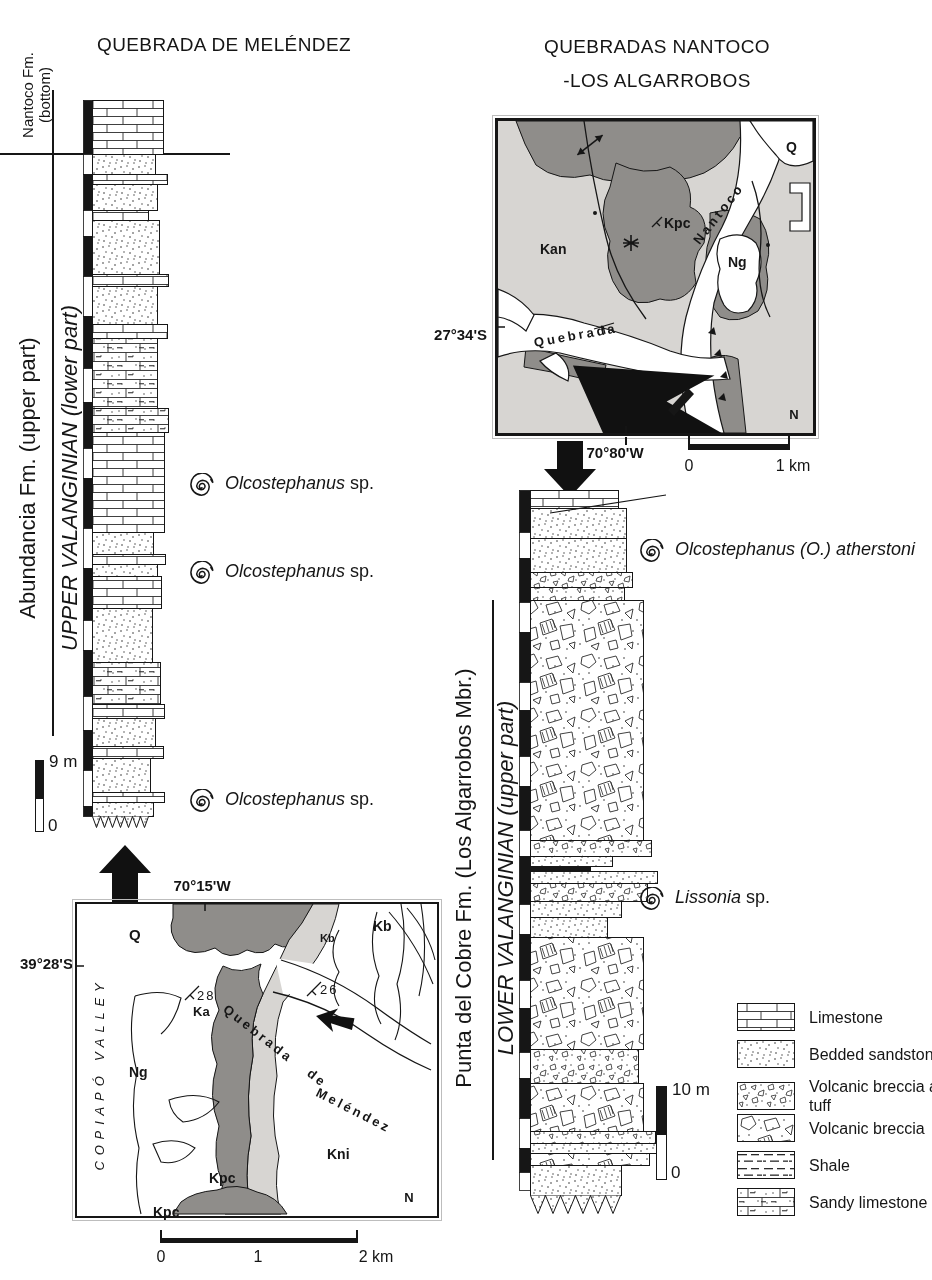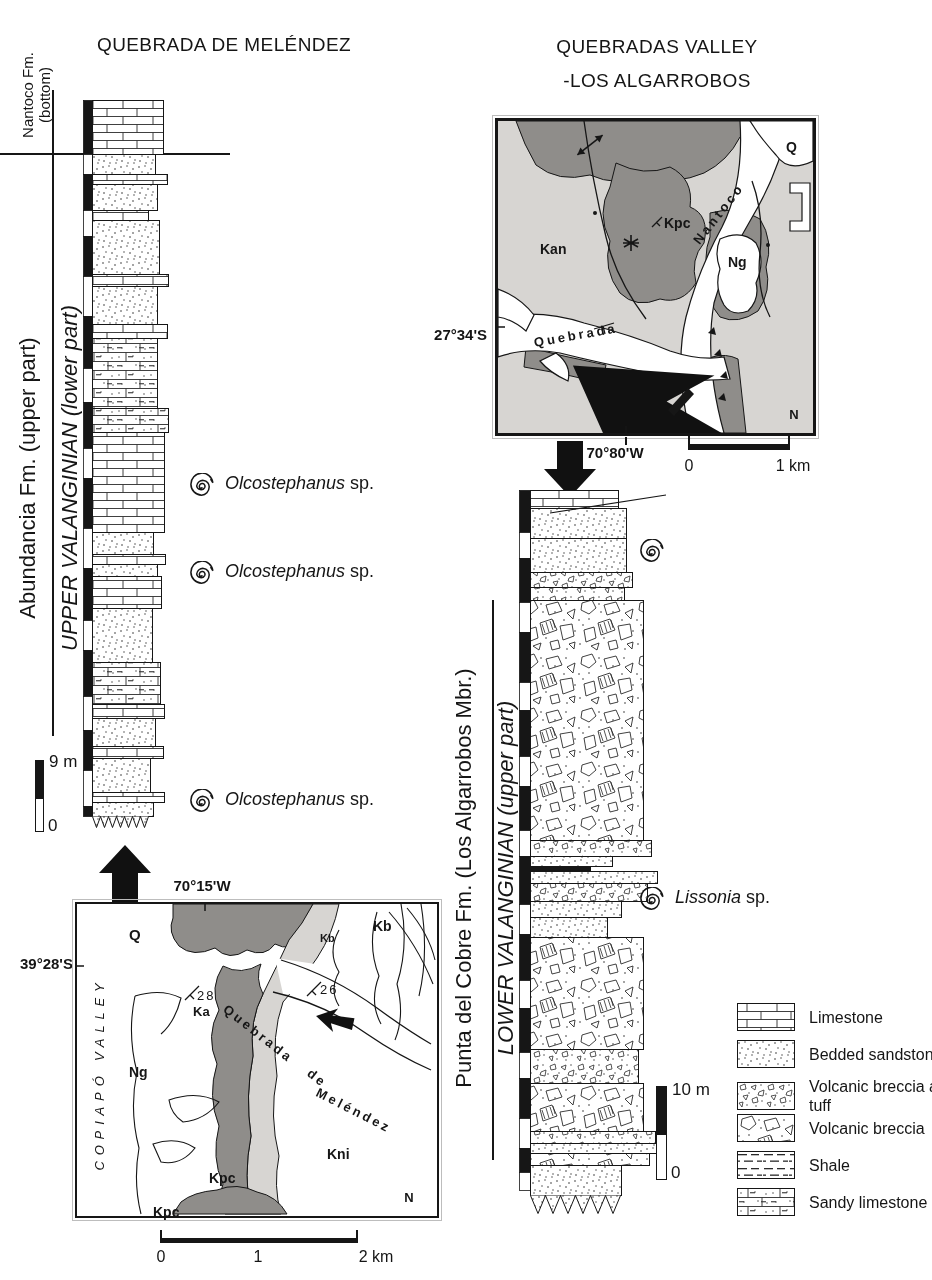--- a/index.html
+++ b/index.html
@@ -306,21 +306,21 @@
       </div>
   </div>
 
   <div class="kmbar" style="left:160px;top:1238px;width:198px;height:5px"></div>
   <div class="kmtick" style="left:160px;top:1230px;height:8px"></div>
   <div class="kmtick" style="left:356px;top:1230px;height:8px"></div>
   <span class="kmlbl" style="left:161px;top:1248px">0</span>
   <span class="kmlbl" style="left:258px;top:1248px">1</span>
   <span class="kmlbl" style="left:376px;top:1248px">2 km</span>
 
-  <div class="title" style="left:657px;top:36px">QUEBRADAS VALLEY</div>
+  <div class="title" style="left:657px;top:36px">QUEBRADAS NANTOCO</div>
   <div class="title" style="left:657px;top:70px">-LOS ALGARROBOS</div>
 
   <span class="coord" style="left:395px;top:326px;width:92px;text-align:right">27°34'S</span>
 
   <div id="right-map" class="map" style="left:495px;top:118px">
     <svg class="mapsvg" width="315" height="312" viewBox="0 0 315 312">
       <rect width="315" height="312" fill="#d7d5d2"></rect>
       <path fill="#8f8d8a" stroke="#161616" stroke-width="1" d="M18,0 L258,0 Q252,10 242,16 Q230,40 206,52 Q178,64 150,56 Q118,66 92,54 Q60,62 38,44 Q26,24 18,0 Z"></path>
       <path fill="#8f8d8a" stroke="#161616" stroke-width="1" d="M118,42 Q146,56 172,46 Q196,58 192,86 Q212,94 206,122 Q192,138 198,162 Q184,184 162,178 Q138,188 122,172 Q104,148 112,120 Q98,92 112,66 Z"></path>
       <path fill="#8f8d8a" stroke="#161616" stroke-width="1" d="M212,92 Q240,84 262,98 Q276,120 268,146 Q274,170 260,190 Q240,204 222,196 Q208,180 212,160 Q204,136 212,116 Z"></path>
@@ -437,20 +437,23 @@
 
   <svg class="abs" style="left:548px;top:487px" width="122" height="30">
     <line x1="2" y1="26" x2="118" y2="8" stroke="#161616" stroke-width="1.2"></line>
   </svg>
 
   <div id="right-fossils" class="abs" style="left:636px;top:0;width:300px;height:1000px">
       <div class="fossil" style="top: 538px; left: 0px;">
         <svg class="amm" viewBox="0 0 26 24">
           <use href="#ammonite"></use>
         </svg>
+        <div class="flabel">
+          <div><i>Olcostephanus (O.) atherstoni</i></div>
+        </div>
       </div>
       <div class="fossil" style="top: 886px; left: 0px;">
         <svg class="amm" viewBox="0 0 26 24">
           <use href="#ammonite"></use>
         </svg>
         <div class="flabel">
           <div><i>Lissonia</i><span> sp.</span></div>
         </div>
       </div>
     </div>

